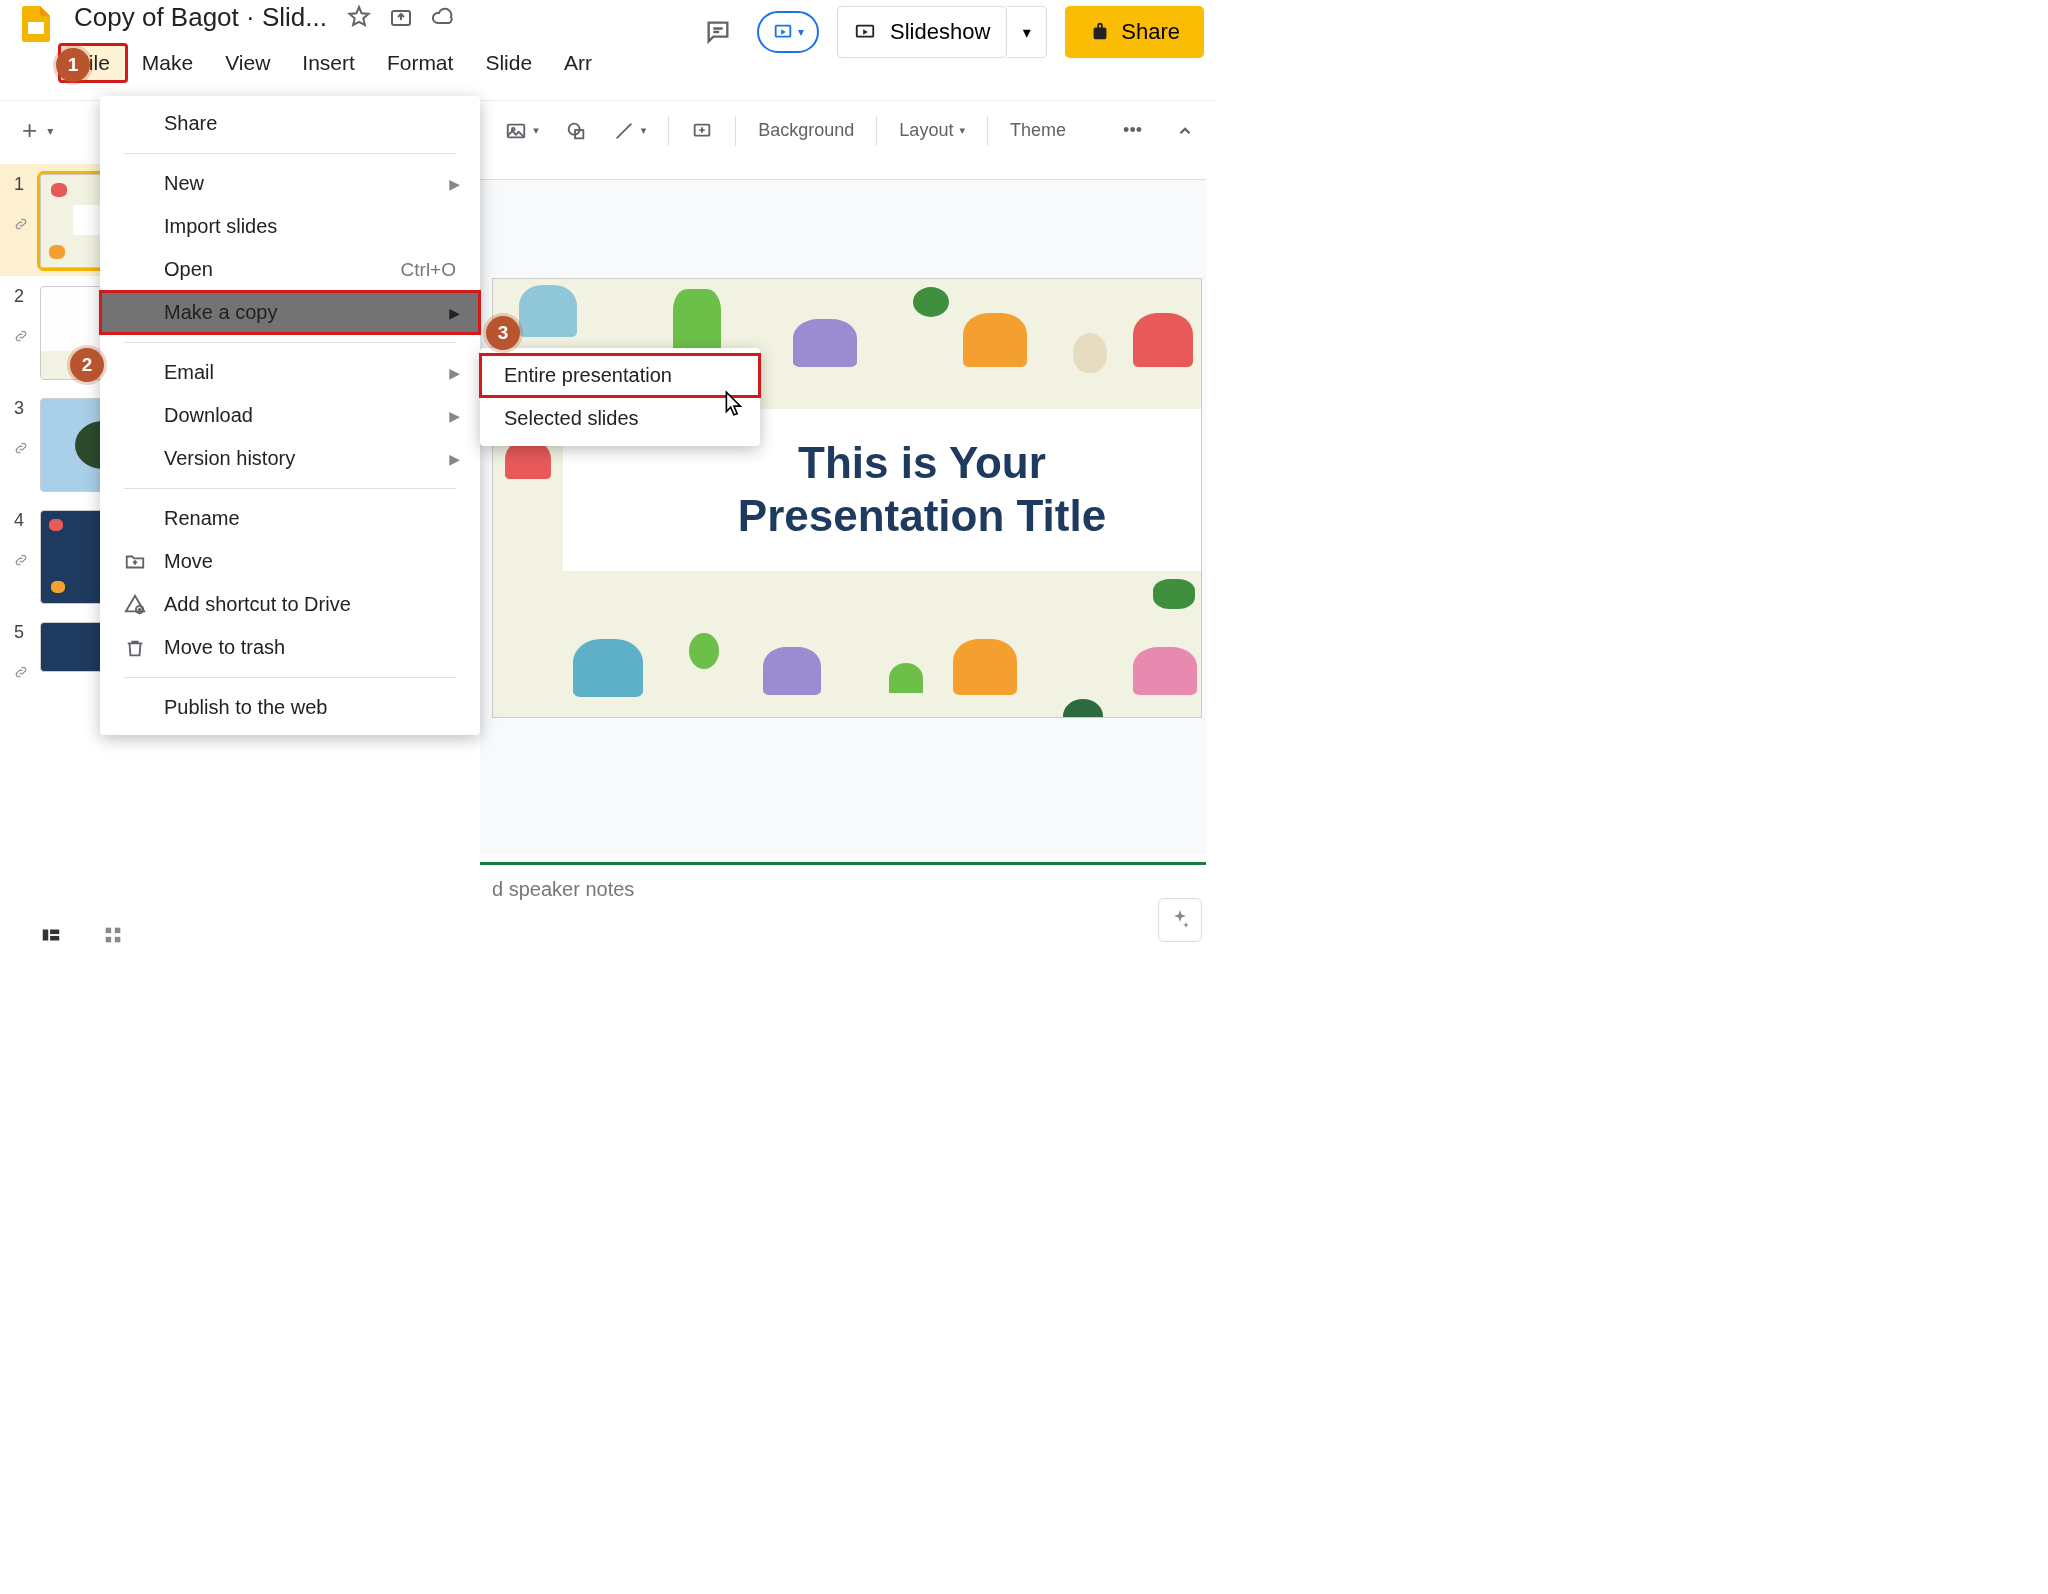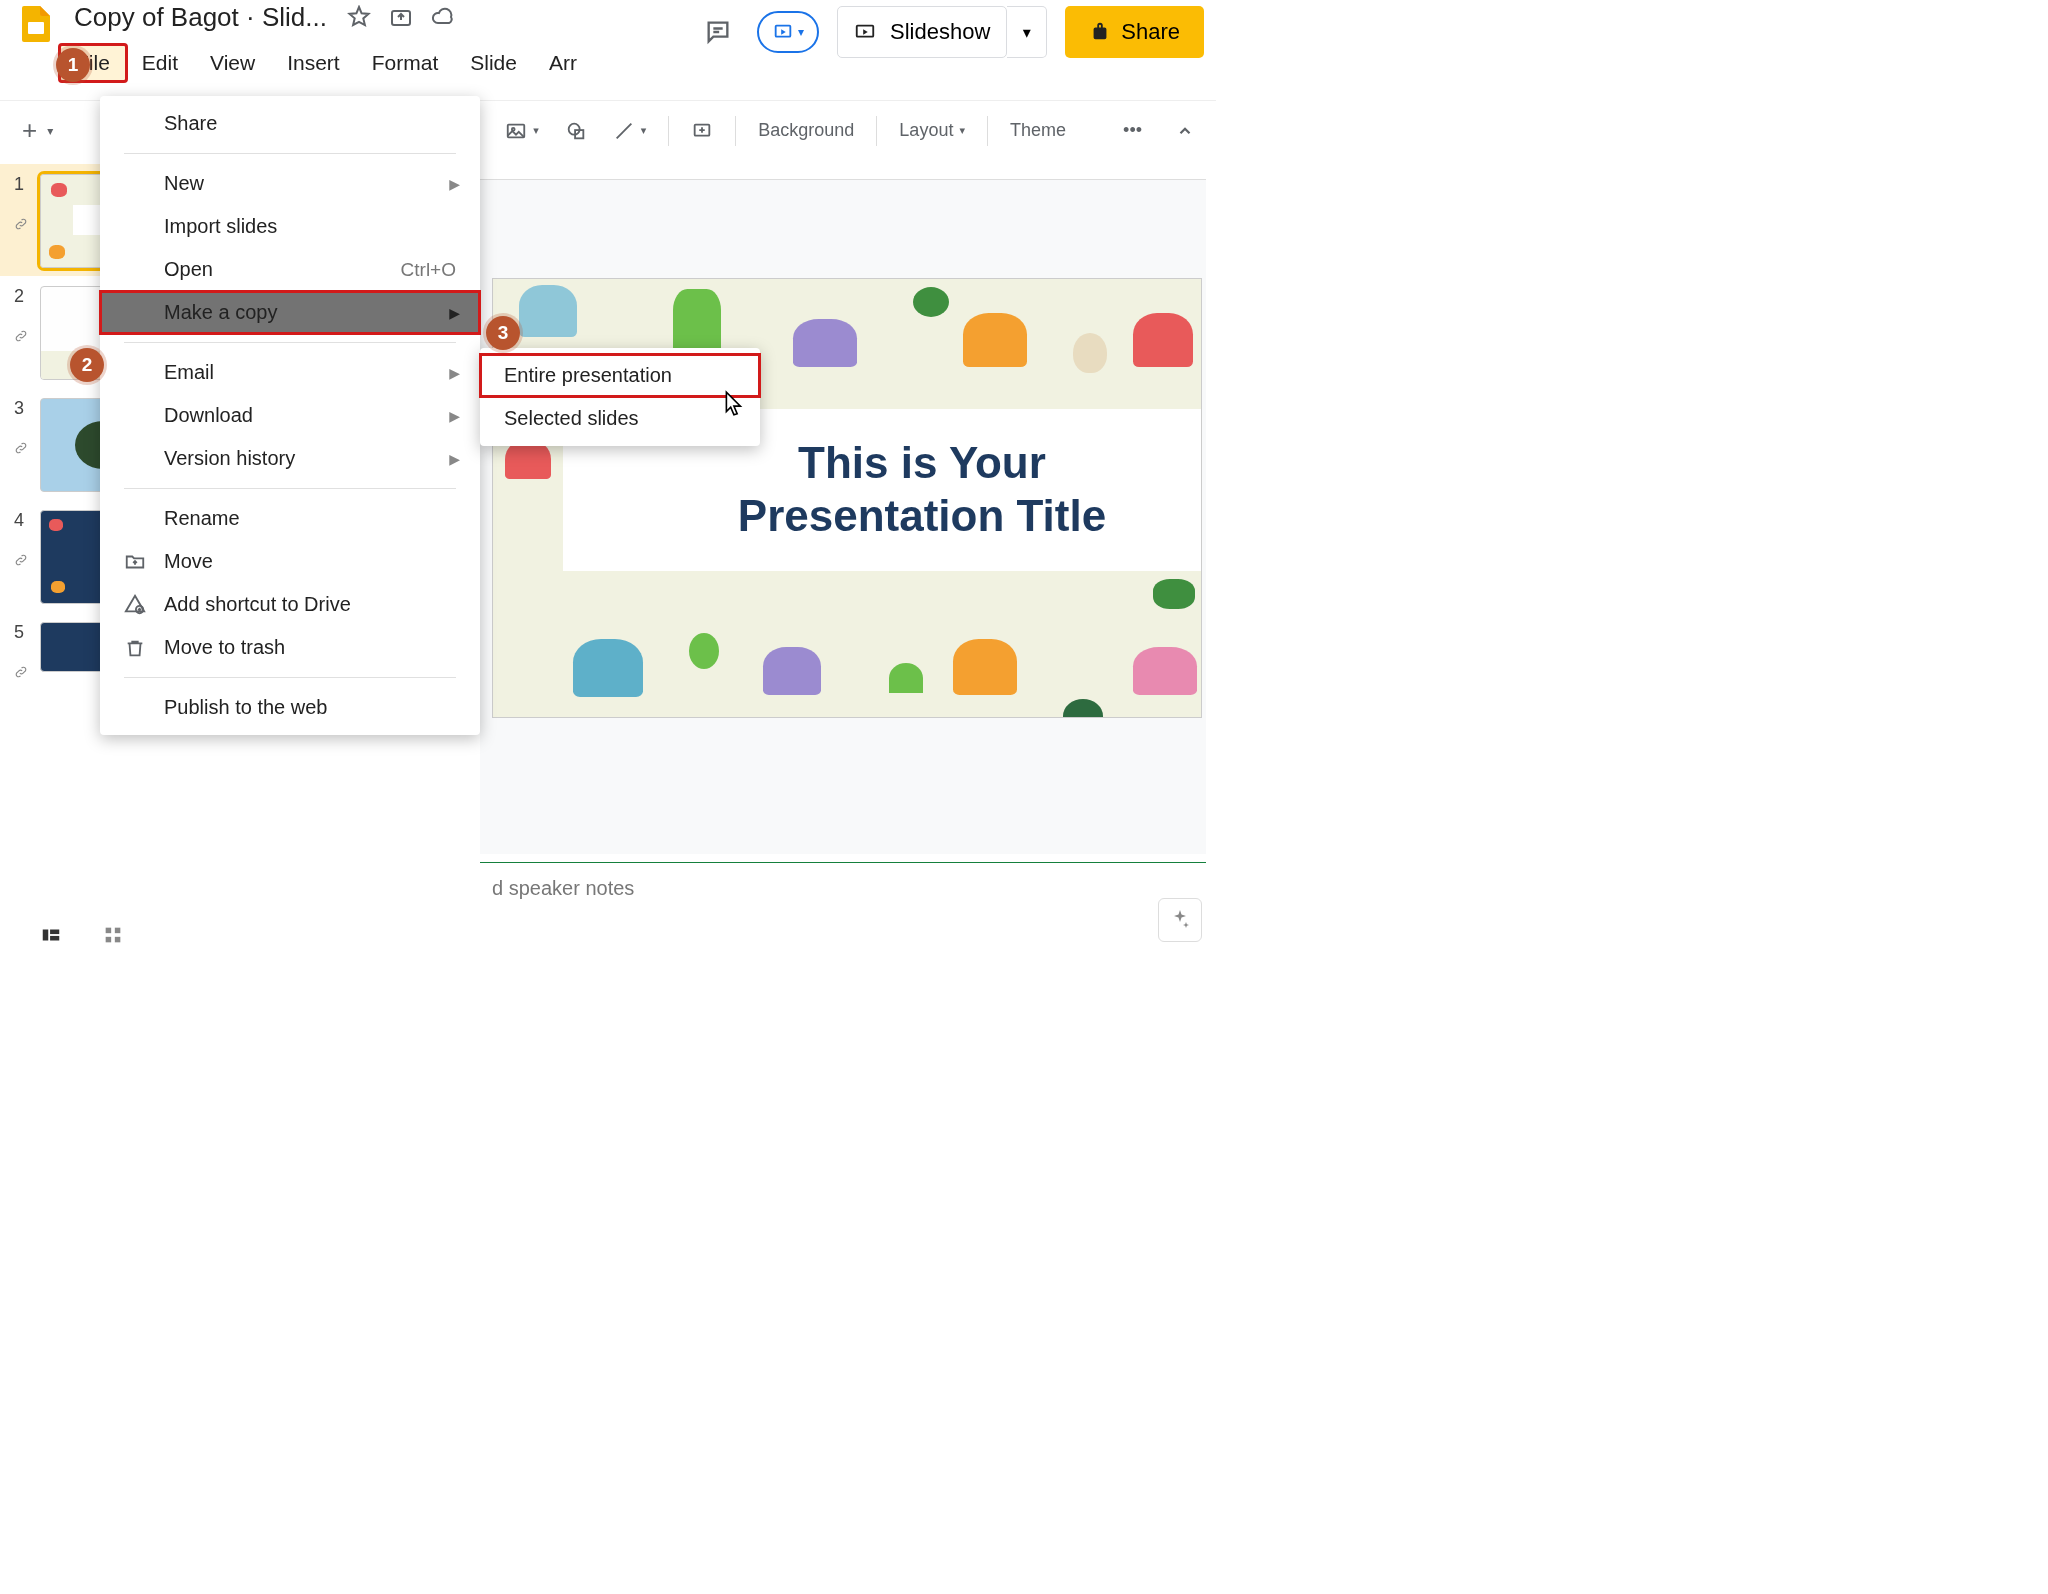--- a/index.html
+++ b/index.html
@@ -58,21 +58,21 @@
 .callout { position:absolute; width:34px; height:34px; border-radius:50%; background:#b8542e; color:#fff; font-size:19px; font-weight:700; display:flex; align-items:center; justify-content:center; box-shadow:0 0 0 3px rgba(184,84,46,0.25); z-index:60; }
 
 
 .canvas { position:absolute; left:480px; top:168px; right:10px; bottom:100px; background:#f8f9fa; }
 .ruler { position:absolute; top:-6px; left:0; right:0; height:18px; background:#fff; border-bottom:1px solid #ddd; }
 .slide { position:absolute; left:12px; top:110px; width:710px; height:440px; background:#f1f2e1; border:1px solid #ccc; overflow:hidden; }
 .slide .titlebox { position:absolute; left:70px; top:130px; right:-80px; background:#fff; padding:28px 30px; text-align:center; font-size:44px; font-weight:800; color:#1e3a5f; line-height:1.2; }
 .dino { position:absolute; width:58px; height:52px; border-radius:40% 40% 10% 10%; }
 
 
-.notes { position:absolute; left:480px; right:10px; bottom:40px; height:52px; border-top:1px solid #15803d; display:flex; align-items:center; padding:0 12px; color:#777; font-size:20px; }
+.notes { position:absolute; left:480px; right:10px; bottom:40px; height:52px; border-top:3px solid #15803d; display:flex; align-items:center; padding:0 12px; color:#777; font-size:20px; }
 
 
 .explore { position:absolute; right:14px; bottom:12px; width:44px; height:44px; border:1px solid #ddd; border-radius:6px; display:flex; align-items:center; justify-content:center; color:#888; }
 
 
 .bottombar { position:absolute; left:40px; bottom:8px; display:flex; gap:40px; color:#444; }
 
 
 .cursor { position:absolute; left:724px; top:390px; z-index:70; }
 
@@ -104,21 +104,21 @@
           </svg>
         </span>
       <span>
           <svg viewBox="0 0 24 24" fill="none" stroke="currentColor" stroke-width="2">
             <path d="M7 18a5 5 0 1 1 .9-9.9A6 6 0 0 1 20 12a4 4 0 0 1-2 6H7z"></path>
           </svg>
         </span>
     </span>
     <div class="menubar">
       <div class="menu-item active">File</div>
-      <div class="menu-item">Edit</div>
+      <div class="menu-item">Make</div>
       <div class="menu-item">View</div>
       <div class="menu-item">Insert</div>
       <div class="menu-item">Format</div>
       <div class="menu-item">Slide</div>
       <div class="menu-item">Arr</div>
     </div>
   </div>
 
   <div class="right-actions">
     <div class="icon-btn">

